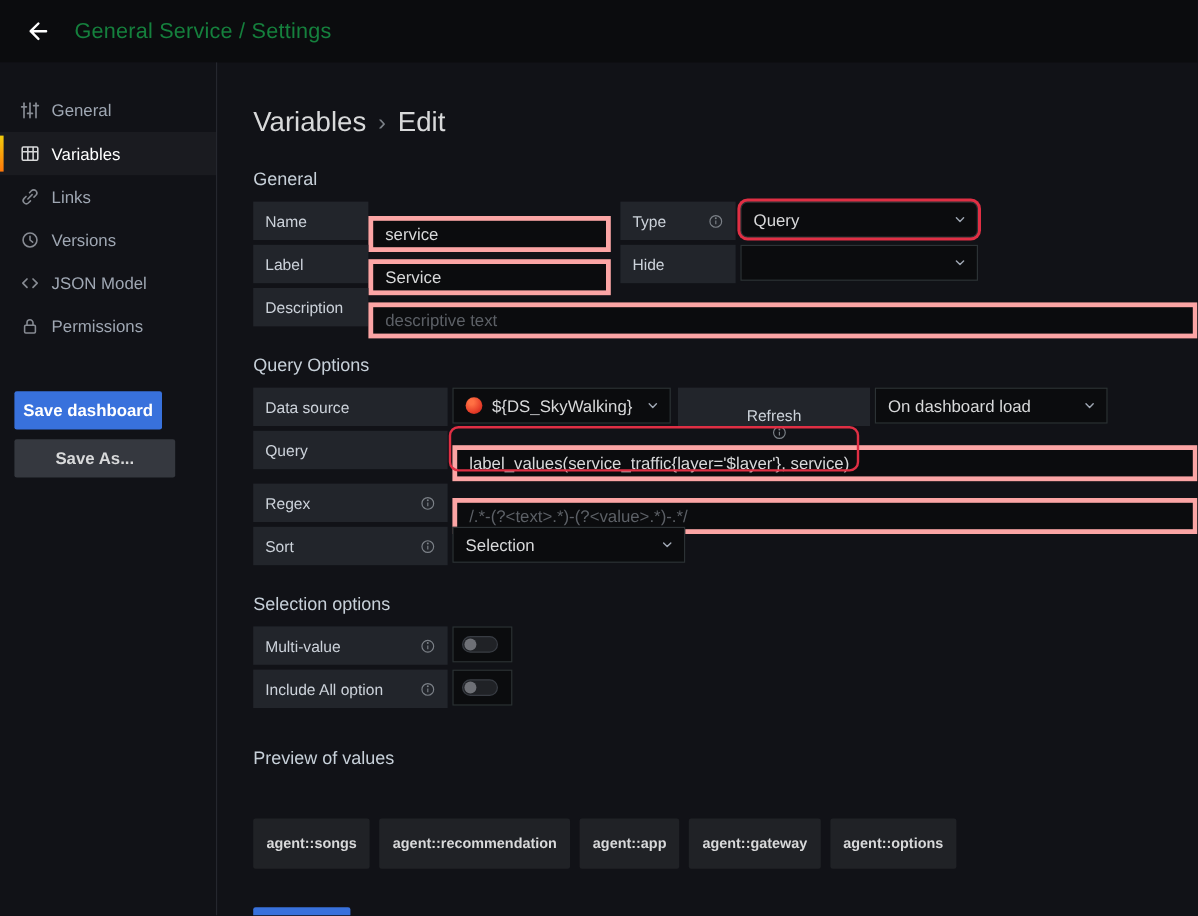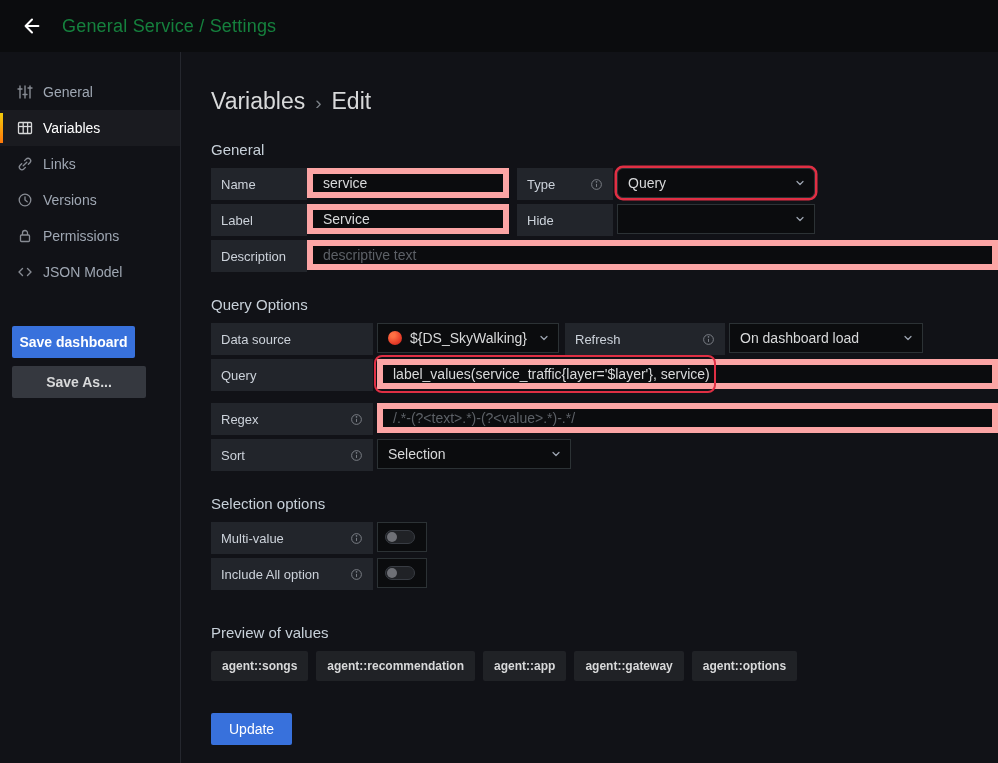--- a/index.html
+++ b/index.html
@@ -57,29 +57,30 @@
   .breadcrumb .sep { color: #7b8087; font-size: 19px; padding-top: 2px; }
   .section-title { font-size: 15px; font-weight: 500; color: #c7d0d9; margin: 26px 0 10px 0; }
 
   .frow { display: flex; align-items: stretch; height: 30px; margin-bottom: 6px; position: relative; }
   .flabel {
     background: #22252b; color: #ccd2da; font-size: 13px; font-weight: 500;
     display: flex; align-items: center; justify-content: space-between;
     padding: 16px 10px; flex-shrink: 0;
   }
   .w96  { width: 96px; }
-  .w160 { width: 160px; }
+  .w160 { width: 160px; flex-direction: column; }
   .w162 { width: 162px; }
   .ctrl { margin-left: 4px; }
   .gap8 { margin-left: 8px; }
 
   .tinput {
-    background: #0b0c0e; border: 6px solid #fca5a5; color: #d8d9da;
+    background: #0b0c0e; border: 4px solid #fca5a5; color: #d8d9da;
     font-size: 14px; padding: 0 10px; height: 30px; outline: none;
     font-family: "Liberation Sans", sans-serif;
+    margin-top: 12px;
   }
   .tinput::placeholder { color: #5c6066; }
   .grow { flex: 1; min-width: 0; }
 
   .select {
     background: #0b0c0e; border: 1px solid #2c3235; color: #d8d9da;
     font-size: 14px; padding: 0 8px 0 10px; height: 30px;
     display: flex; align-items: center; cursor: pointer; flex-shrink: 0;
   }
   .select .sel-text { flex: 1; white-space: nowrap; overflow: hidden; }
@@ -108,21 +109,21 @@
     border-radius: 8px; position: relative;
   }
   .knob {
     position: absolute; left: 1px; top: 1px; width: 10px; height: 10px;
     border-radius: 50%; background: #6e7076;
   }
 
   .chips { display: flex; gap: 8px; margin-top: 4px; }
   .chip {
     background: #202226; color: #d8d9da; font-size: 12px; font-weight: 600;
-    padding: 0 11px; height: 30px; display: flex; align-items: center; border-radius: 2px;
+    padding: 0 11px; height: 42px; display: flex; align-items: center; border-radius: 2px; margin-top: 31px;
   }
 
   .btn-update {
     margin-top: 32px; background: #3871dc; color: #ffffff;
     height: 32px; padding: 0 18px; font-weight: 500; font-size: 14px;
   }
 
   .mt14 { margin-top: 14px; }
   .mt36 { margin-top: 36px; }
   svg { display: block; }
@@ -191,38 +192,38 @@
               <circle cx="8" cy="8" r="5.8"></circle>
               <path d="M8 4.8V8l2.2 1.8"></path>
             </g>
           </svg>
       </span>
       <span>Versions</span>
     </div>
     <div class="side-item">
       <span class="s-icon">
         <svg width="16" height="16" viewBox="0 0 16 16">
+            <g fill="none" stroke="currentColor" stroke-width="1.4" stroke-linecap="round" stroke-linejoin="round">
+              <path d="M5.5 4.5L2 8l3.5 3.5"></path>
+              <path d="M10.5 4.5L14 8l-3.5 3.5"></path>
+            </g>
+          </svg>
+      </span>
+      <span>JSON Model</span>
+    </div>
+    <div class="side-item">
+      <span class="s-icon">
+        <svg width="16" height="16" viewBox="0 0 16 16">
             <g fill="none" stroke="currentColor" stroke-width="1.3">
               <rect x="3.5" y="7" width="9" height="6.5" rx="1"></rect>
               <path d="M5.5 7V5a2.5 2.5 0 015 0v2"></path>
             </g>
           </svg>
       </span>
       <span>Permissions</span>
-    </div>
-    <div class="side-item">
-      <span class="s-icon">
-        <svg width="16" height="16" viewBox="0 0 16 16">
-            <g fill="none" stroke="currentColor" stroke-width="1.4" stroke-linecap="round" stroke-linejoin="round">
-              <path d="M5.5 4.5L2 8l3.5 3.5"></path>
-              <path d="M10.5 4.5L14 8l-3.5 3.5"></path>
-            </g>
-          </svg>
-      </span>
-      <span>JSON Model</span>
     </div>
 
     <button class="btn btn-save">Save dashboard</button>
     <button class="btn btn-saveas">Save As...</button>
   </div>
 
   <div class="main">
     <div class="breadcrumb">
       <span>Variables</span>
       <span class="sep">›</span>

